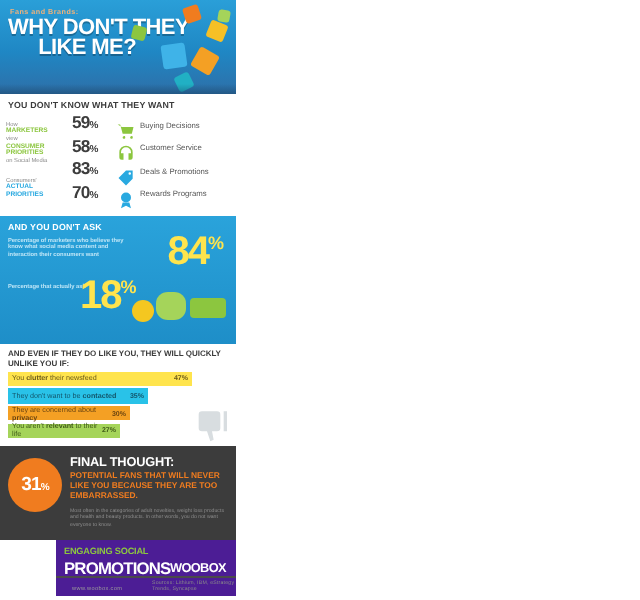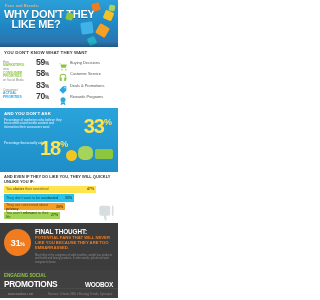--- a/index.html
+++ b/index.html
@@ -24,21 +24,21 @@
     color:#f0b27a;
     text-transform:none;
   }
   .hdr-title {
     position:absolute; left:4px; top:9px;
     font-size:11px; line-height:10px; font-weight:bold;
     color:#ffffff; letter-spacing:-.3px;
     text-shadow:0 1px 0 rgba(0,0,0,.25);
     font-family:"Liberation Sans", sans-serif;
   }
-  .hdr-title .l2 { display:block; text-align:center; width:64px; }
+  .hdr-title .l2 { display:block; text-align:right; width:64px; }
   .hdr-sq { position:absolute; border-radius:1.5px; }
   .hdr-shadow {
     position:absolute; left:0; bottom:0; width:100%; height:5px;
     background:linear-gradient(180deg,rgba(0,0,0,0) 0%,rgba(20,60,90,.45) 100%);
   }
 
   
   .stats { position:relative; background:#ffffff; padding:3px 0 2px 0; }
   .sec-head {
     font-size:4.4px; font-weight:bold; color:#3b3b3b;
@@ -122,21 +122,21 @@
   .final-b {
     position:absolute; left:35px; top:13px; width:80px;
     font-size:4.2px; line-height:4.9px; font-weight:bold; color:#f07c1f;
   }
   .final-src {
     position:absolute; left:35px; top:31px; width:80px;
     font-size:2.6px; line-height:3.1px; color:#8d8d8d;
   }
 
   
-  .footer { position:relative; background:#404040; height:28px; overflow:hidden; }
+  .footer { position:relative; background:#4c1d95; height:28px; overflow:hidden;margin-left:28px; }
   .f-eng {
     position:absolute; left:4px; top:3px;
     font-size:4.6px; font-weight:bold; color:#8cc63f; letter-spacing:-.1px;
   }
   .f-promo {
     position:absolute; left:4px; top:9px;
     font-size:8.4px; font-weight:bold; color:#ffffff; letter-spacing:-.4px;
   }
   .f-logo {
     position:absolute; right:5px; top:11px;
@@ -225,21 +225,21 @@
             <div class="slabel">Rewards Programs</div>
           </div>
         </div>
     </div>
   </div>
 
   <div class="ask">
     <div class="ask-head">AND YOU DON'T ASK</div>
     <div class="ask-cap c1">Percentage of marketers who believe they know what social media content and interaction their consumers want</div>
     <div class="ask-cap c2">Percentage that actually ask</div>
-    <div class="bignum n76"><span>33</span><span class="pc">%</span></div>
+    <div class="bignum n76"><span>84</span><span class="pc">%</span></div>
     <div class="bignum n34"><span>18</span><span class="pc">%</span></div>
     <div class="ask-blob" style="left:66px;top:42px;width:11px;height:11px;background:#f4c720;"></div>
     <div class="ask-blob" style="left:78px;top:38px;width:15px;height:14px;background:#a5d45a;border-radius:40%;"></div>
     <div class="ask-blob" style="left:95px;top:41px;width:18px;height:10px;background:#8cc63f;border-radius:2px;"></div>
   </div>
 
   <div class="bars">
     <div class="bars-head">AND EVEN IF THEY DO LIKE YOU, THEY WILL QUICKLY UNLIKE YOU IF:</div>
     <div class="barwrap" id="bar-list">
         <div class="bar" style="background: rgb(255, 228, 77); color: rgb(107, 90, 26); width: 92px;">

